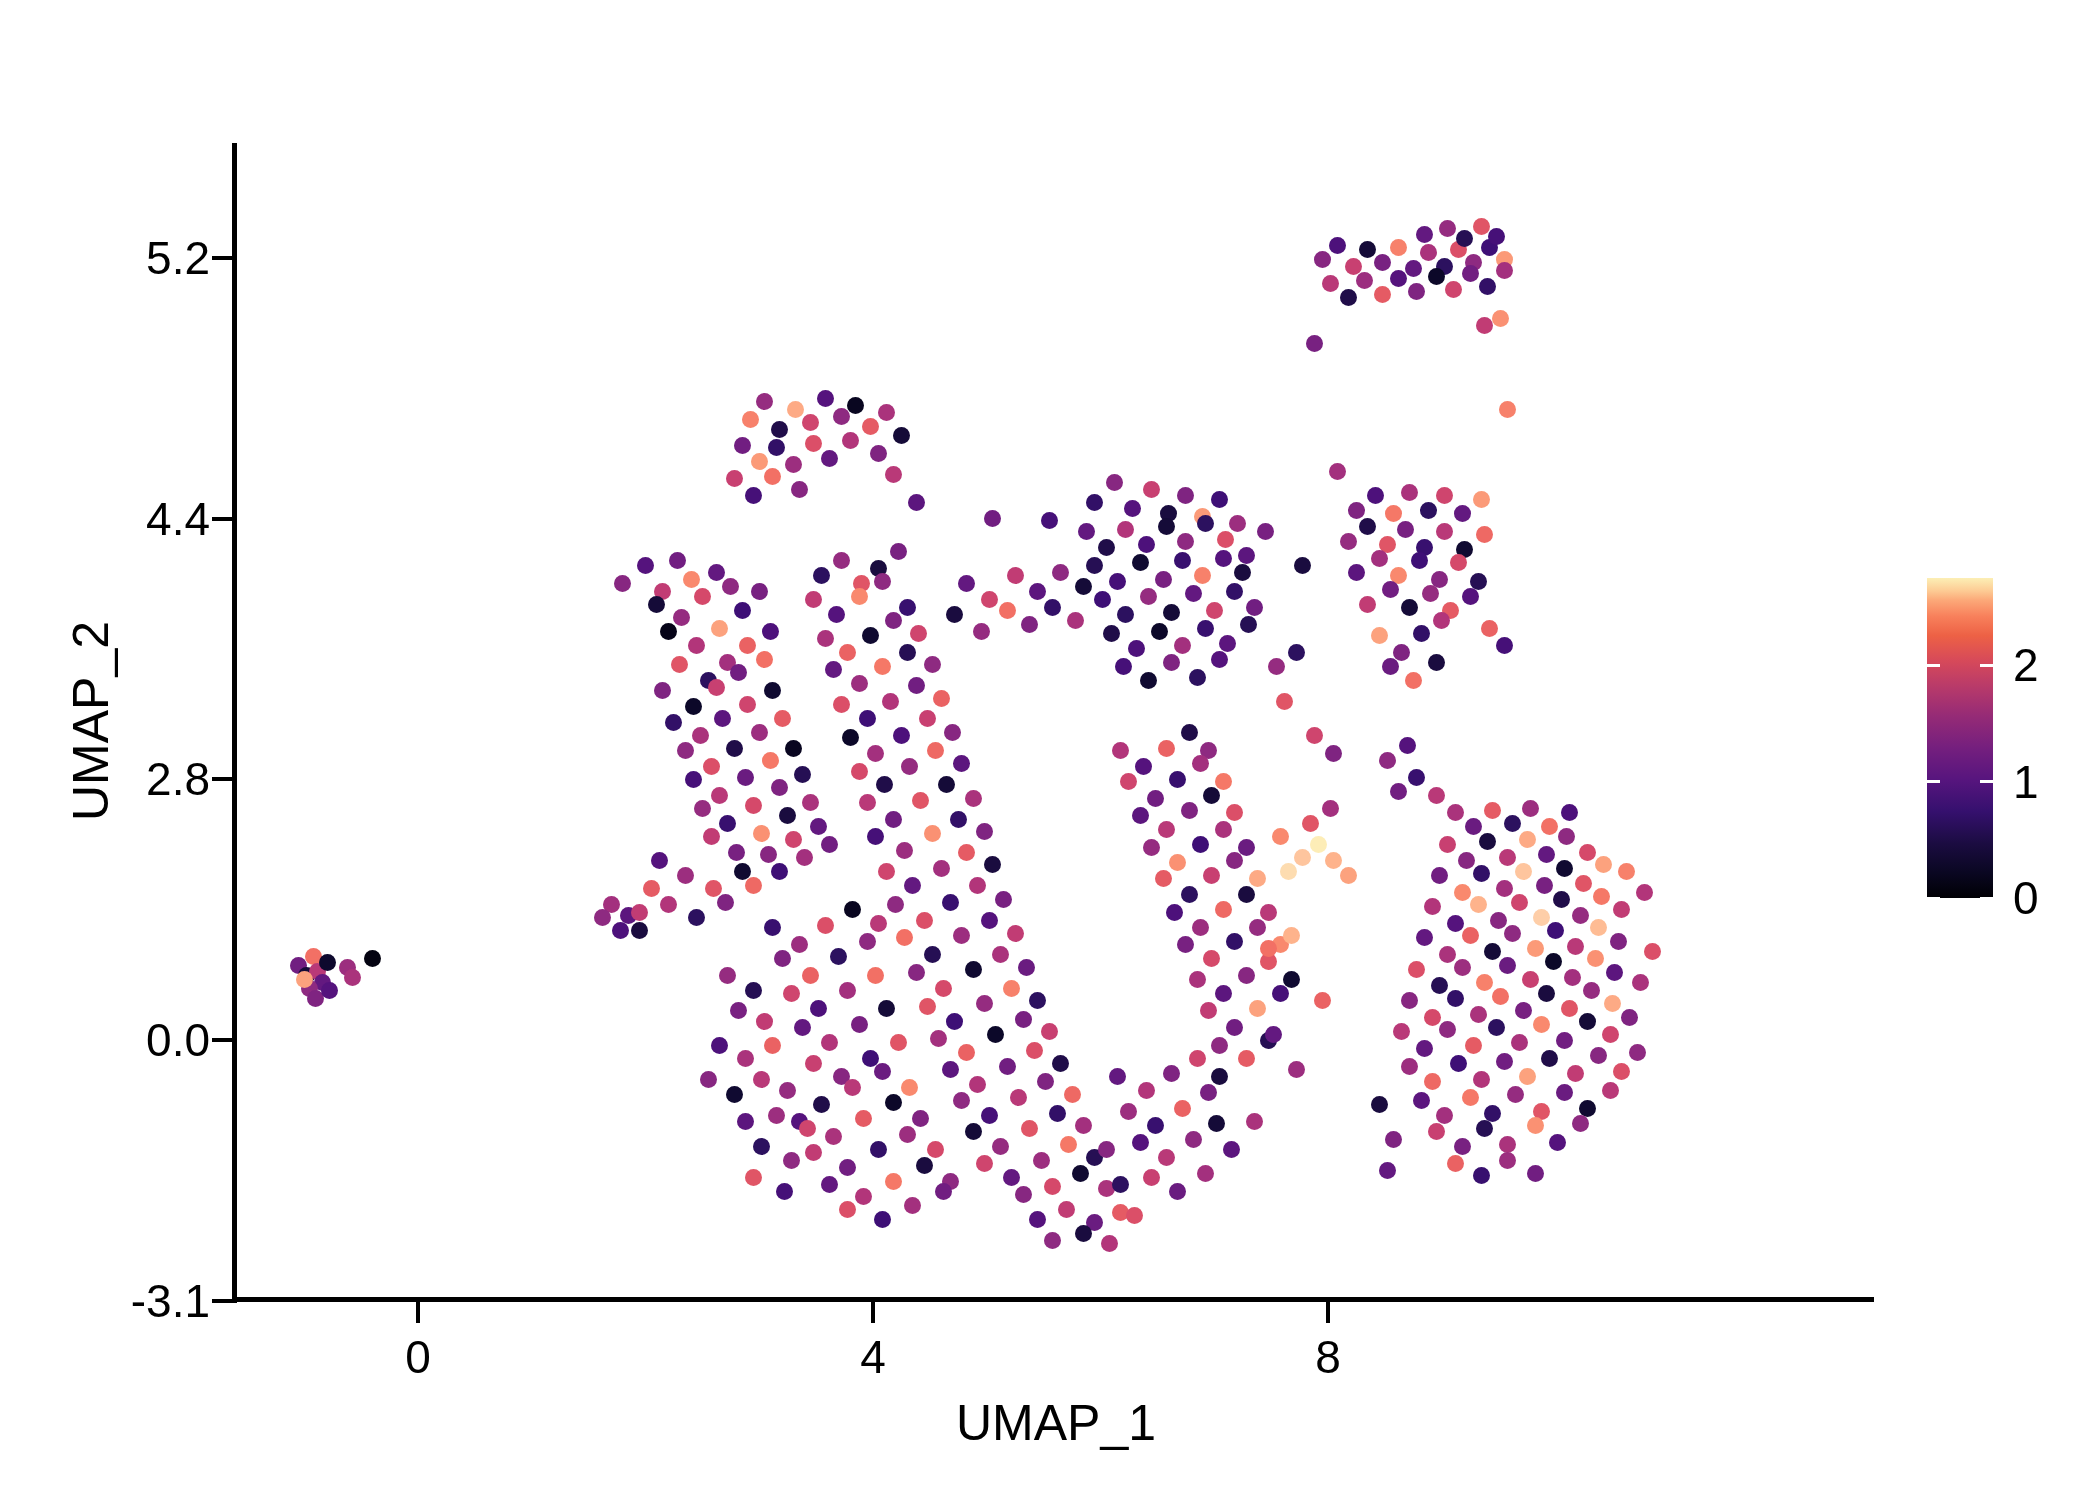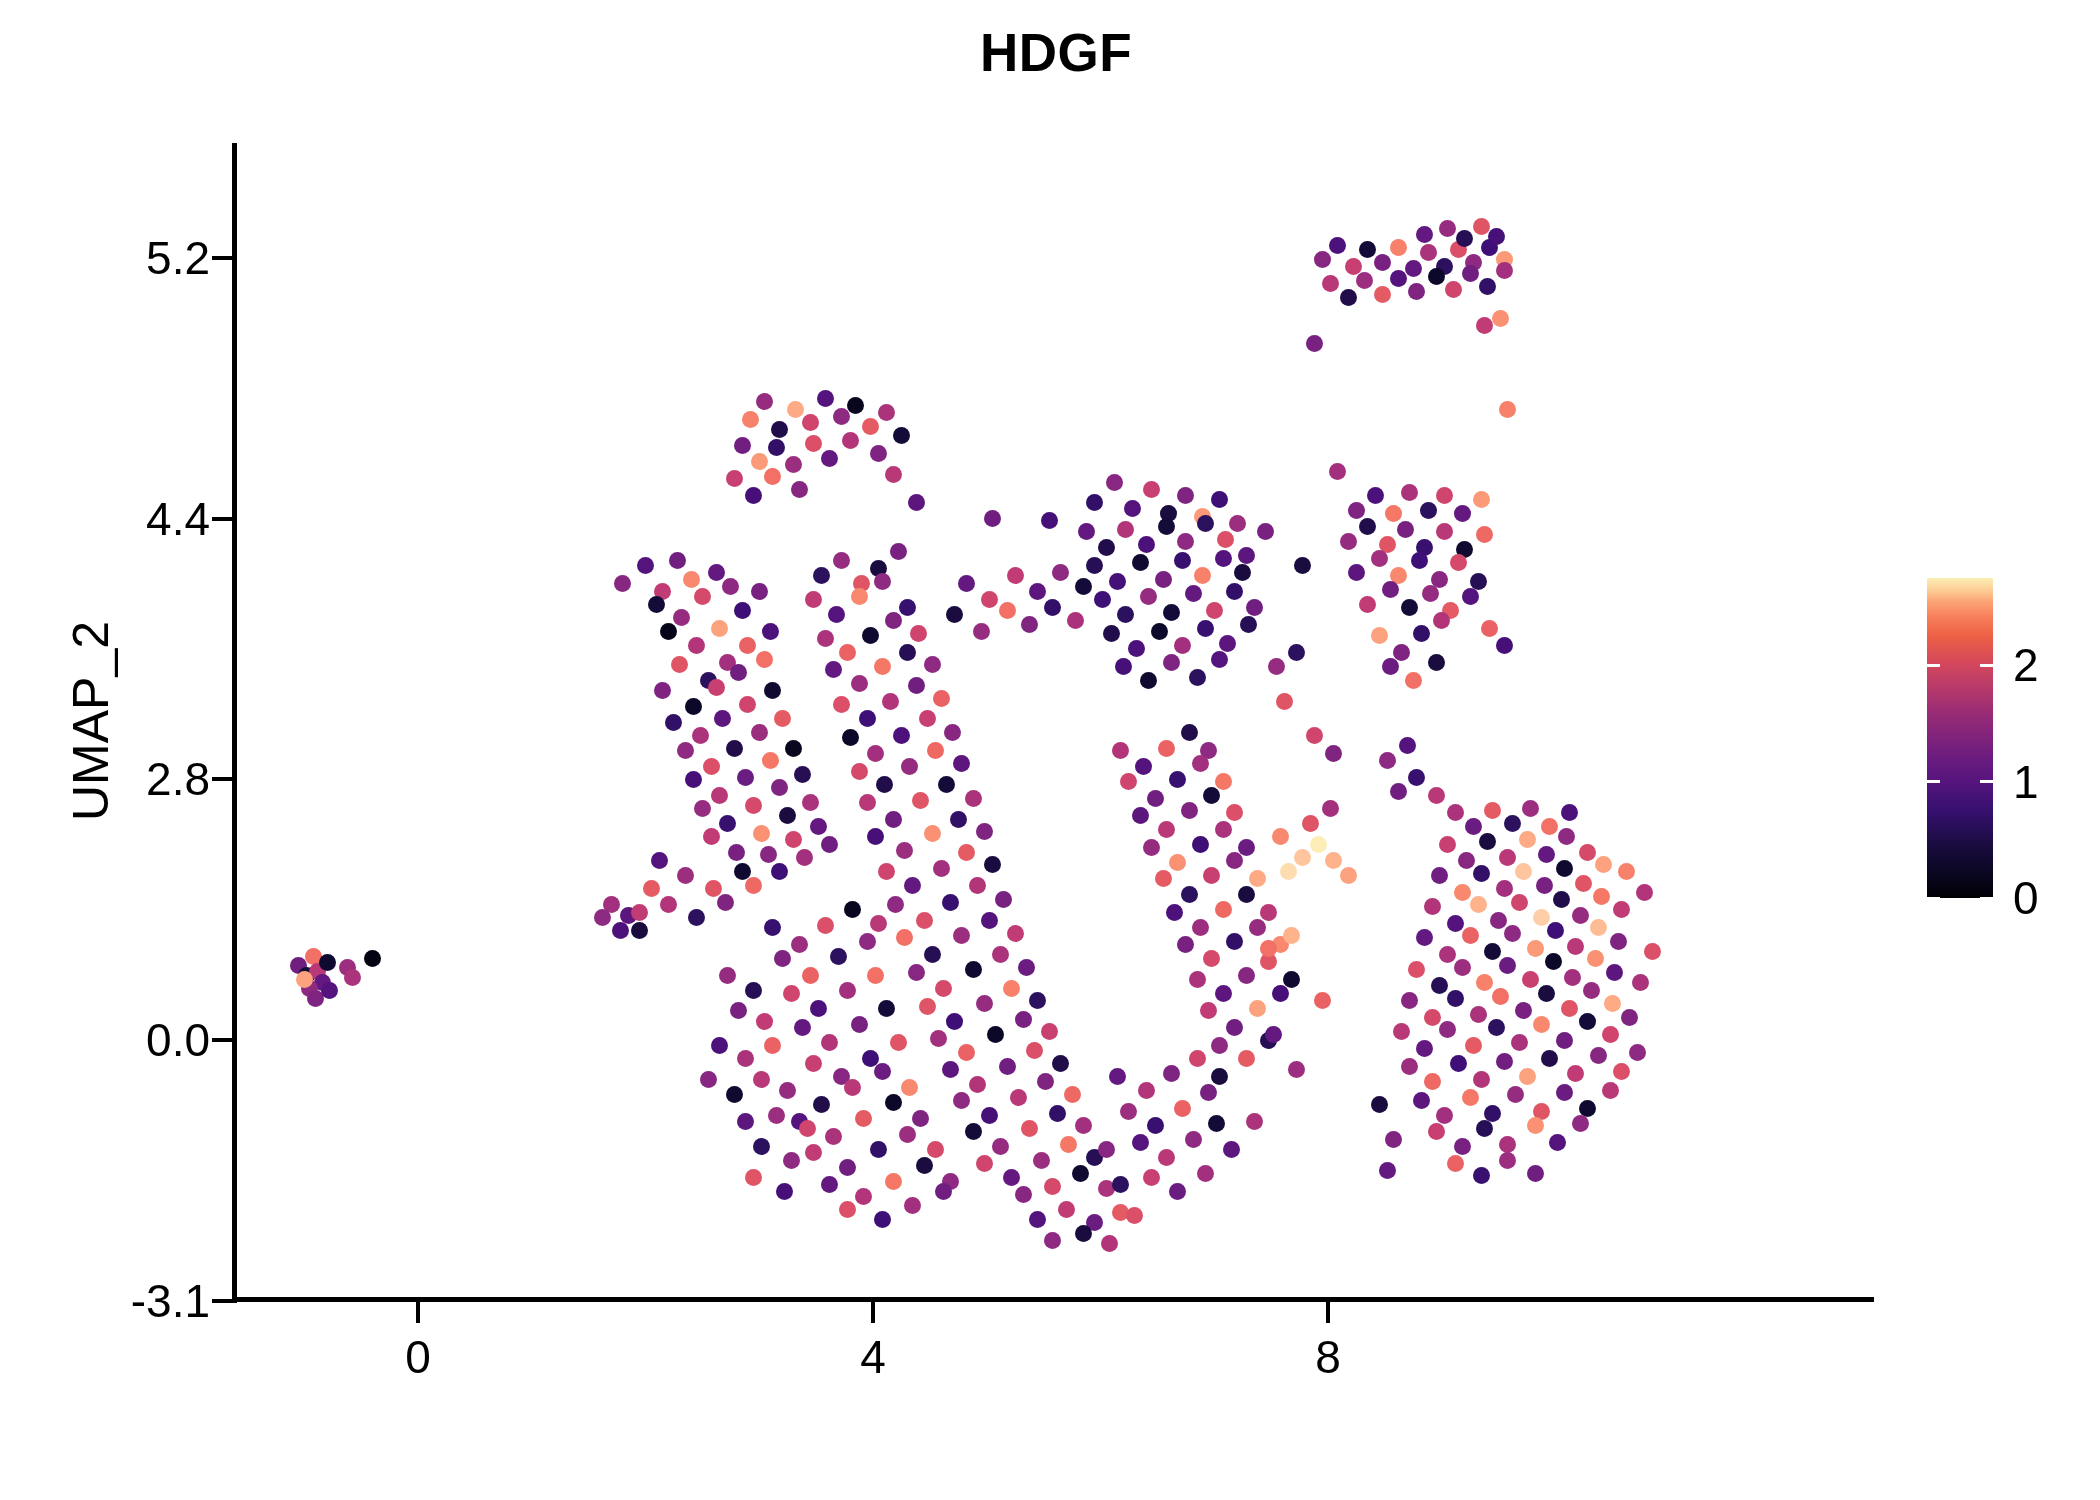--- a/index.html
+++ b/index.html
@@ -167,21 +167,20 @@
     font-size: 46px;
     line-height: 46px;
     white-space: pre;
   }
 </style>
 </head>
 <body>
 
 <div id="figure">
 
-  <div id="plot-title">HDGF</div>
 
   <div id="panel">
       <div class="pt" style="left: 62.5625px; top: 822.076px; background: rgb(113, 30, 129);"></div>
       <div class="pt" style="left: 70.525px; top: 832.508px; background: rgb(21, 11, 56);"></div>
       <div class="pt" style="left: 77.35px; top: 813.73px; background: rgb(242, 112, 101);"></div>
       <div class="pt" style="left: 81.9px; top: 828.335px; background: rgb(185, 57, 120);"></div>
       <div class="pt" style="left: 86.45px; top: 839.811px; background: rgb(99, 25, 128);"></div>
       <div class="pt" style="left: 73.9375px; top: 845.027px; background: rgb(142, 42, 129);"></div>
       <div class="pt" style="left: 68.25px; top: 836.681px; background: rgb(252, 162, 126);"></div>
       <div class="pt" style="left: 91px; top: 819.989px; background: rgb(14, 9, 46);"></div>
@@ -812,20 +811,21 @@
   <div id="x-ticks">
       <div class="tick-x" style="left: 416px;"></div>
       <div class="ticklabel-x" style="left: 338px;">0</div>
       <div class="tick-x" style="left: 871px;"></div>
       <div class="ticklabel-x" style="left: 793px;">4</div>
       <div class="tick-x" style="left: 1326px;"></div>
       <div class="ticklabel-x" style="left: 1248px;">8</div>
     </div>
 
   <div id="ylabel">UMAP_2</div>
+  <div id="xlabel">UMAP_1</div>
 
   <div id="legend">
     <div id="legend-bar"></div>
   <div class="legend-tick left" style="top: 318.5px;"></div>
       <div class="legend-tick right" style="top: 318.5px;"></div>
       <div class="legend-tick left" style="top: 202.136px;"></div>
       <div class="legend-tick right" style="top: 202.136px;"></div>
       <div class="legend-tick left" style="top: 85.7727px;"></div>
       <div class="legend-tick right" style="top: 85.7727px;"></div>
     </div>

